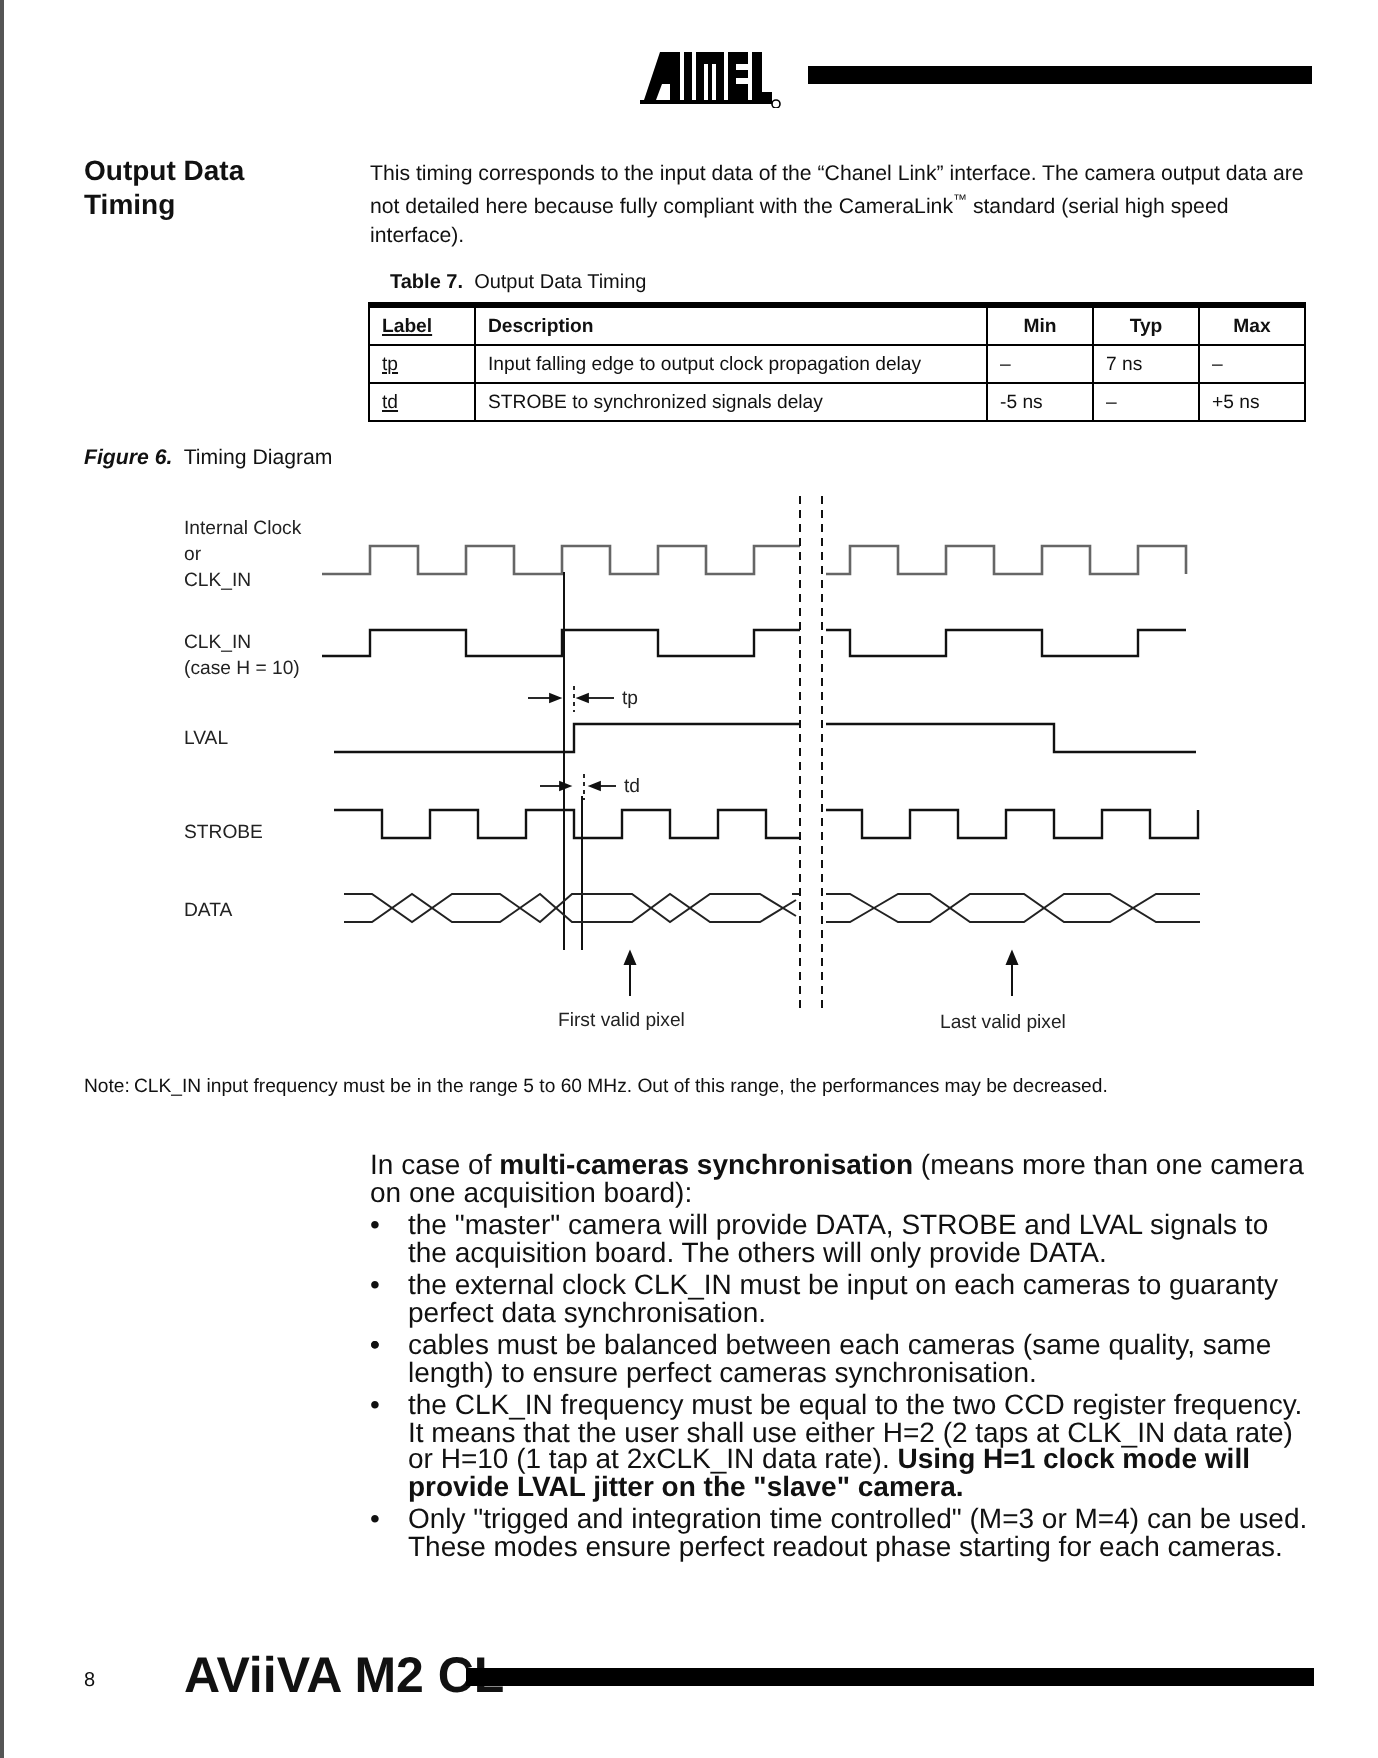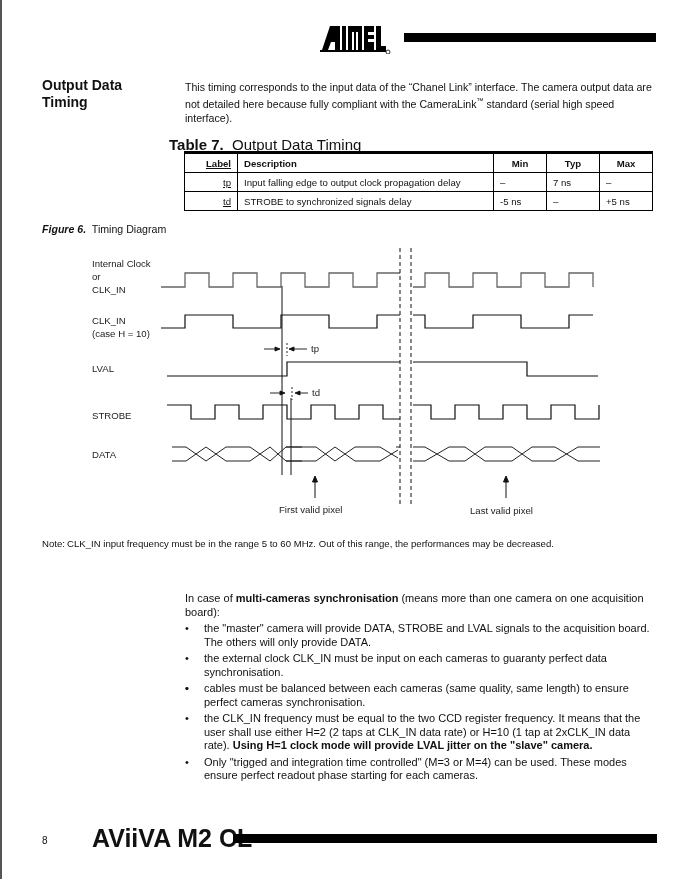--- a/index.html
+++ b/index.html
@@ -6,36 +6,36 @@
   body {
     width: 689px; height: 879px; background: #ffffff; position: relative; overflow: hidden;
     font-family: "Liberation Sans", sans-serif; color: #111;
   }
   .page-border { position: absolute; left: 0; top: 0; width: 2px; height: 879px; background: #555; }
   .logo { position: absolute; left: 320px; top: 22px; width: 72px; height: 32px; }
   .header-bar { position: absolute; left: 404px; top: 33px; width: 252px; height: 9px; background: #000; }
   .section-title { position: absolute; left: 42px; top: 77px; font-size: 14px; font-weight: bold; line-height: 17px; width: 120px; }
   .intro { position: absolute; left: 185px; top: 80px; width: 472px; font-size: 10.6px; line-height: 14px; }
   .intro sup { font-size: 7px; }
-  .table-caption { position: absolute; left: 169px; top: 136px; font-size: 15px; }
+  .table-caption { position: absolute; left: 195px; top: 136px; font-size: 10px; }
   .table-caption b { font-weight: bold; }
   table.timing { position: absolute; left: 184px; top: 151px; width: 469px; border-collapse: collapse; font-size: 9.6px; }
   table.timing th, table.timing td { border: 1px solid #000; height: 18px; padding: 0 6px; }
   table.timing thead tr { border-top: 3px solid #000; }
   table.timing th { font-weight: bold; }
-  .c-label { width: 40px; text-align: right; text-decoration: underline; }
+  .c-label { width: 40px; text-align: left; text-decoration: underline; }
   .c-desc { text-align: left; margin-top: 44px; }
   .c-num { width: 40px; }
   .figure-caption { position: absolute; left: 42px; top: 223px; font-size: 10.6px; }
   .figure-caption b { font-weight: bold; font-style: italic; }
   svg.diagram { position: absolute; left: 0; top: 240px; }
   .sig-label { font-size: 9.6px; fill: #222; }
   .note { position: absolute; left: 42px; top: 538px; font-size: 9.6px; }
   .note .note-label { display: inline-block; width: 25px; }
-  .para { position: absolute; left: 185px; top: 592px; width: 472px; font-size: 11px; line-height: 13.5px; }
+  .para { position: absolute; left: 185px; top: 576px; width: 472px; font-size: 14px; line-height: 13.5px; }
   ul.bullets { list-style: none; padding: 0; margin: 3px 0 0 0; }
   ul.bullets li { position: relative; padding-left: 19px; margin-bottom: 3px; }
   ul.bullets li .dot { position: absolute; left: 0; top: 0; }
   .footer-page { position: absolute; left: 42px; top: 835px; font-size: 10px; }
   .footer-title { position: absolute; left: 92px; top: 824px; font-size: 25px; font-weight: bold; }
   .footer-bar { position: absolute; left: 233px; top: 834px; width: 424px; height: 9px; background: #000; }
   .footer-code { position: absolute; right: 33px; top: 896px; font-size: 13px; }
 </style>
 </head>
 <body>

